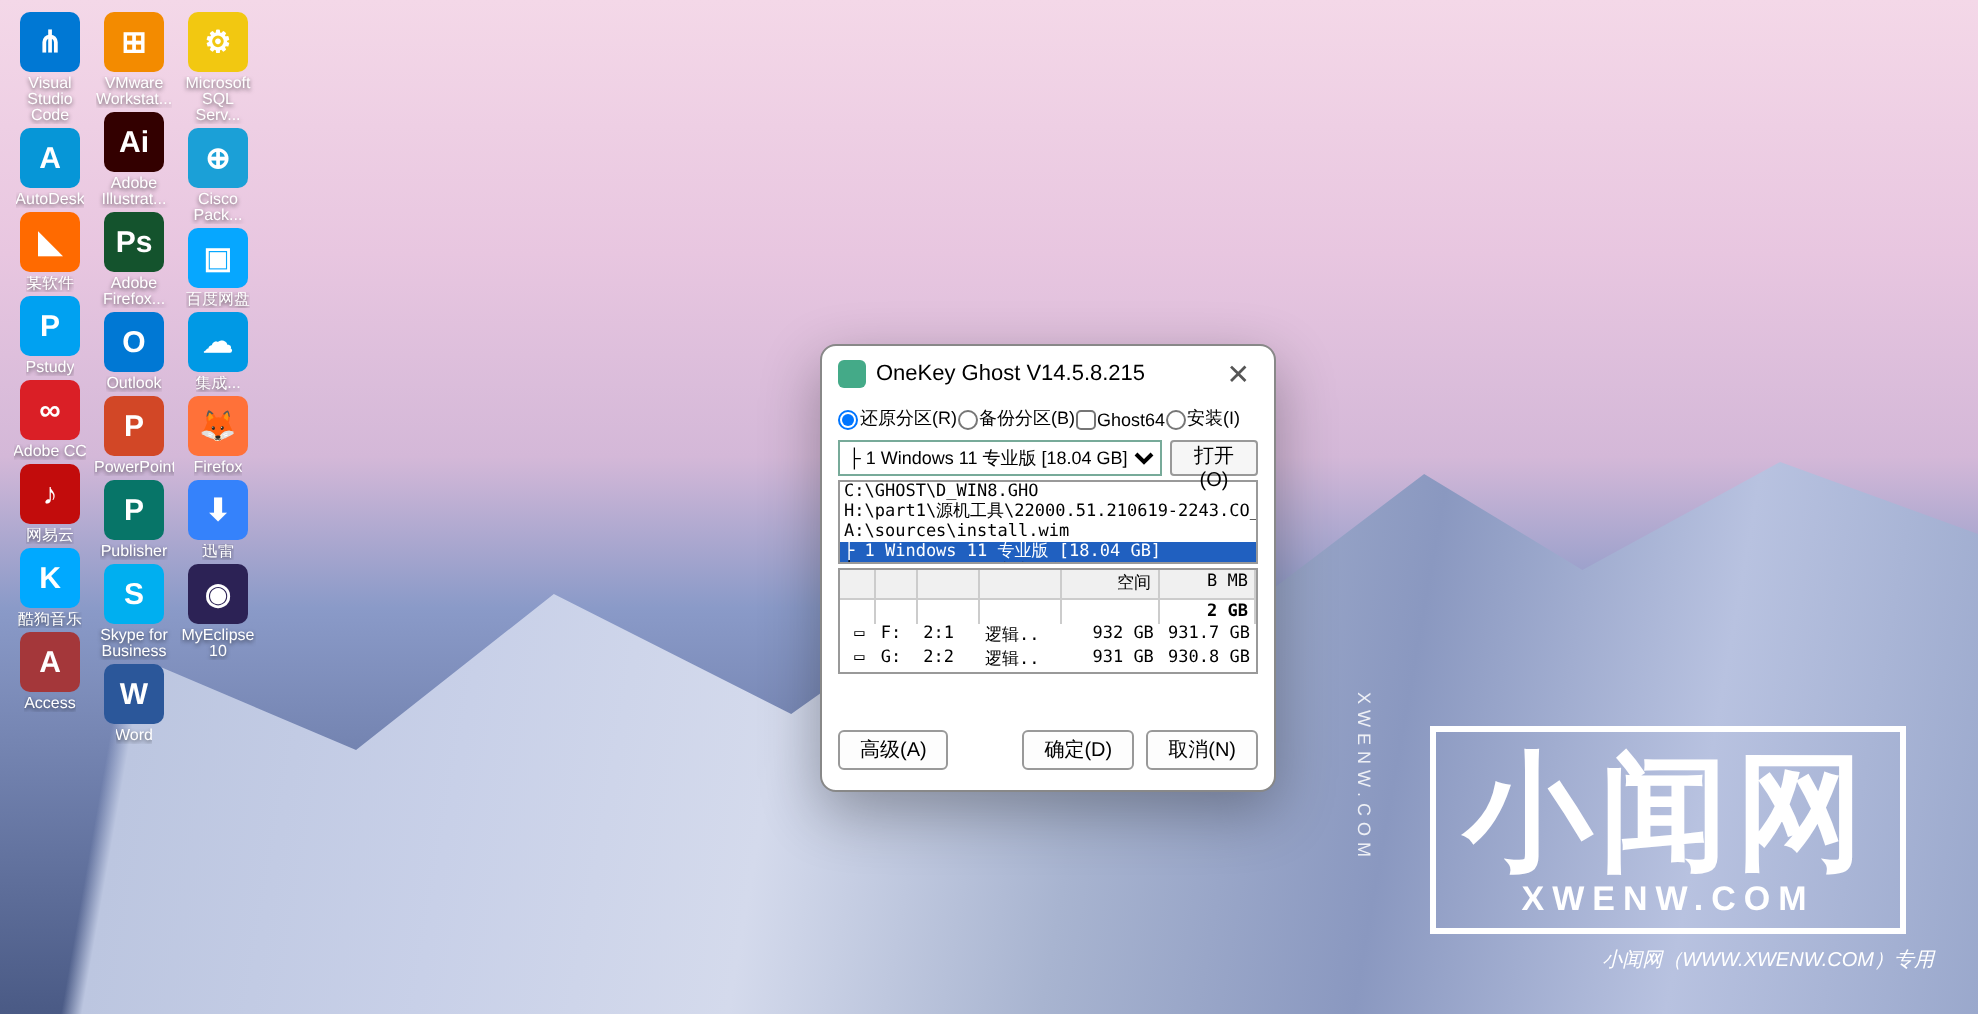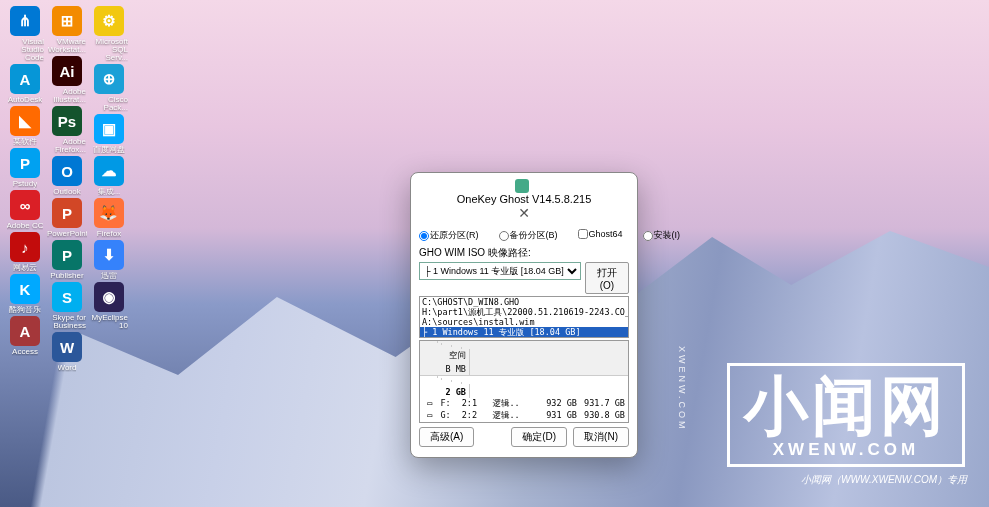--- a/index.html
+++ b/index.html
@@ -20,54 +20,54 @@
   position:absolute; bottom:0; left:0; right:0; height:300px;
   background:
     linear-gradient(100deg, transparent 0%, transparent 8%, #bcc6e0 9%, #c8d0e8 25%, #d4daec 40%, #a8b4d0 55%, #8a98c0 70%, #b8c2e0 85%, #9aa8cc 100%);
   clip-path: polygon(0 60%, 8% 42%, 18% 56%, 28% 30%, 40% 50%, 52% 22%, 60% 40%, 72% 10%, 80% 26%, 90% 8%, 100% 20%, 100% 100%, 0 100%);
 }
 
 .desktop { position:absolute; top:6px; left:4px; display:flex; flex-direction:row; gap:0; }
 .col { display:flex; flex-direction:column; gap:2px; width:42px; align-items:center; }
 .ico { width:38px; display:flex; flex-direction:column; align-items:center; cursor:pointer; }
 .ico .box { width:30px; height:30px; border-radius:5px; display:flex; align-items:center; justify-content:center; font-size:15px; font-weight:700; color:#fff; }
-.ico .lbl { font-size:8px; color:#fff; text-align:right; line-height:1; margin-top:2px; text-shadow:0 1px 2px rgba(0,0,0,.6); max-width:40px; overflow:hidden; }
+.ico .lbl { font-size:8px; color:#fff; text-align:center; line-height:1; margin-top:2px; text-shadow:0 1px 2px rgba(0,0,0,.6); max-width:40px; overflow:hidden; }
 
 .dlg {
   position:absolute; top:172px; left:410px; width:228px;
   background:#fff; border:1px solid #888; border-radius:8px;
   box-shadow:0 10px 30px rgba(0,0,0,.3);
   font-size:10px;
 }
-.ttl { display:flex; align-items:center; padding:6px 8px 4px;flex-direction:column; }
+.ttl { display:flex; align-items:center; padding:6px 8px 4px; }
 .ttl .ico-app { width:14px; height:14px; border-radius:3px; background:#4a8; margin-right:5px; }
 .ttl .txt { flex:1; font-size:11px; }
 .ttl .close { font-size:14px; color:#555; cursor:pointer; padding:0 4px; }
 .body { padding:4px 8px 10px; }
-.radios { display:flex; gap:20px; align-items:flex-start; margin-bottom:4px; flex-wrap:nowrap; font-size:9px; }
+.radios { display:flex; gap:0; align-items:center; margin-bottom:4px; flex-wrap:nowrap; font-size:9px; }
 .radios label { display:flex; align-items:center; gap:1px; white-space:nowrap; }
 .radios input { width:10px; height:10px; }
 .pathlbl { font-size:10px; margin:2px 0; }
 .pathrow { display:flex; gap:4px; margin-bottom:2px; }
 .pathrow select { flex:1; height:18px; font-size:9px; border:1px solid #7a9; background:#fff; }
-.pathrow button { font-size:10px; padding:0 6px; height:32px; border:1px solid #999; background:#f6f6f6; cursor:pointer; border-radius:2px; }
+.pathrow button { font-size:10px; padding:0 6px; height:18px; border:1px solid #999; background:#f6f6f6; cursor:pointer; border-radius:2px; }
 .listbox { border:1px solid #999; height:42px; overflow:hidden; font-family:monospace; font-size:8.5px; line-height:10px; background:#fff; margin-bottom:2px; }
 .listbox div { padding:0 2px; white-space:nowrap; }
 .listbox .sel { background:#2060c0; color:#fff; }
 .tbl { border:1px solid #999; font-family:monospace; font-size:8.5px; background:#fff; }
-.tbl .hdr { display:flex; background:#f0f0f0; border-bottom:1px solid #ccc;flex-direction:column; }
+.tbl .hdr { display:flex; background:#f0f0f0; border-bottom:1px solid #ccc; }
 .tbl .hdr span { padding:1px 3px; border-right:1px solid #ccc; }
 .tbl .row { display:flex; padding:0 1px; }
 .tbl .row span { padding:0 2px; }
 .tbl .c0{width:18px;text-align:center;} .tbl .c1{width:22px;} .tbl .c2{width:32px;} .tbl .c3{width:42px;} .tbl .c4{width:50px;text-align:right;} .tbl .c5{width:50px;text-align:right;padding-right:4px;}
-.btnrow { display:flex; justify-content:space-between; margin-top:4px; gap:24px; }
+.btnrow { display:flex; justify-content:space-between; margin-top:28px; gap:24px; }
 .btnrow button { font-size:10px; padding:2px 10px; border:1px solid #999; background:#fdfdfd; border-radius:3px; cursor:pointer; }
 .btnrow .right { display:flex; gap:6px; }
 
-.wm { position:absolute; right:24px; bottom:40px; border:3px solid #fff; padding:8px 14px 4px; text-align:center; }
+.wm { position:absolute; right:36px; bottom:40px; border:3px solid #fff; padding:8px 14px 4px; text-align:center; }
 .wm .big { font-size:64px; font-weight:700; color:#fff; letter-spacing:4px; line-height:1; }
 .wm .sub { font-size:17px; font-weight:700; color:#fff; letter-spacing:4px; margin-top:2px; }
 .wm-side { position:absolute; right:302px; top:346px; writing-mode:vertical-rl; font-size:9px; color:#fff; letter-spacing:3px; opacity:.85; }
 .wm-bottom { position:absolute; right:22px; bottom:20px; font-size:10px; color:#fff; font-style:italic; }
 </style>
 </head>
 <body>
 
 <div class="mountain-far"></div>
 <div class="mountain-near"></div>
@@ -191,21 +191,20 @@
         </label>
       <label>
           <input type="checkbox" style="">
           <span>Ghost64</span>
         </label>
       <label>
           <input type="radio" style="">
           <span>安装(I)</span>
         </label>
     </div>
-    <div class="pathlbl">GHO WIM ISO 映像路径:</div>
     <div class="pathrow">
       <select>
         <option style="background:#2060c0;color:#fff;">├ 1 Windows 11 专业版 [18.04 GB]</option>
       </select>
       <button>打开(O)</button>
     </div>
     <div class="listbox" id="imglist">
         <div>C:\GHOST\D_WIN8.GHO</div>
         <div>H:\part1\源机工具\22000.51.210619-2243.CO_REL...</div>
         <div>A:\sources\install.wim</div>

